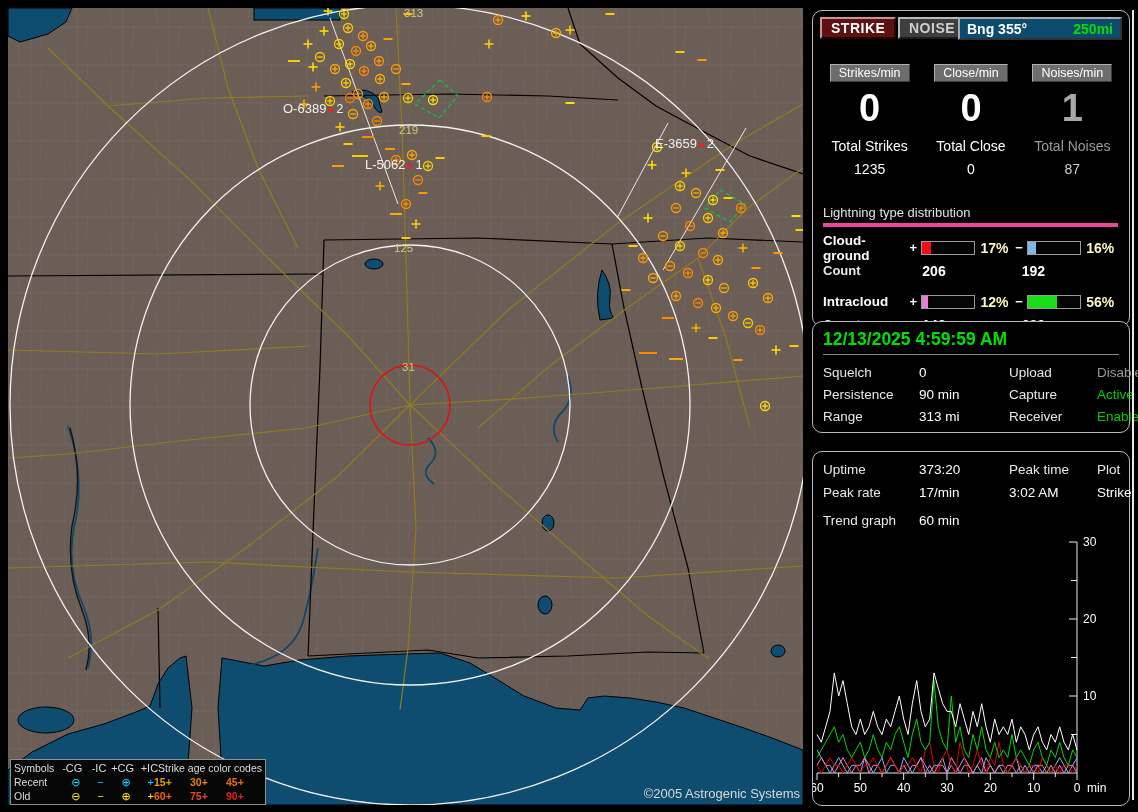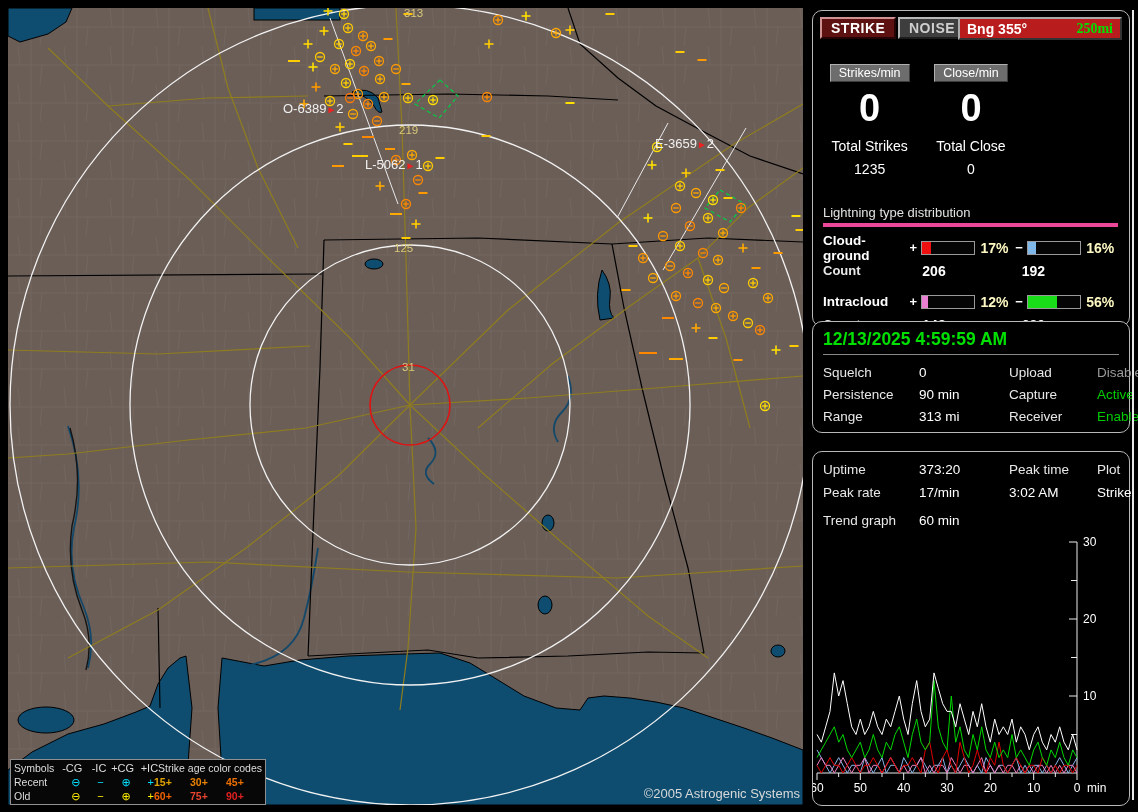--- a/index.html
+++ b/index.html
@@ -26,25 +26,25 @@
   #box-counters{left:812px;top:10px;width:318px;height:317px;}
   #box-clock{left:812px;top:321px;width:318px;height:112px;}
   #box-stats{left:812px;top:451px;width:318px;height:355px;}
   .win-edge{position:absolute;left:1132px;top:10px;width:2px;height:790px;background:#e8e8e8;}
 
   .btn{display:inline-block;font-weight:bold;font-size:14px;padding:1px 9px;cursor:default;}
   #btn-strike{position:absolute;left:7px;top:6px;background:#5e1111;color:#fff;
       border:2px solid;border-color:#cf9292 #240404 #240404 #cf9292;letter-spacing:.5px;}
   #btn-noise{position:absolute;left:85px;top:6px;background:#3e3e3e;color:#cfcfcf;
       border:2px solid;border-color:#b8b8b8 #1c1c1c #1c1c1c #b8b8b8;letter-spacing:.5px;}
-  .bng-bar{position:absolute;right:7px;top:6px;width:146px;height:19px;background:#b91c1c;
+  .bng-bar{position:absolute;right:7px;top:6px;width:146px;height:19px;background:#0c4a6e;
       border:2px solid;border-color:#aaa #333 #333 #aaa;display:flex;justify-content:space-between;
       align-items:center;padding:0 7px;font-size:14px;font-weight:bold;}
   .bng-label{color:#fff;}
-  .bng-range{color:#00e000;font-family:Liberation Serif, serif;}
+  .bng-range{color:#00e000;}
 
   .cnt-grid{position:absolute;left:6px;right:6px;top:52px;display:grid;grid-template-columns:1fr 1fr 1fr;text-align:center;}
   .hdr-btn{display:inline-block;background:#6d6d6d;color:#fff;font-size:12.5px;padding:1px 8px;
       border:1px solid;border-color:#b0b0b0 #3d3d3d #3d3d3d #b0b0b0;margin-bottom:6px;cursor:default;}
   .big-digit{font-size:38px;font-weight:bold;color:#fff;line-height:40px;}
   .tot-label{font-size:14px;color:#fff;margin-top:10px;}
   .tot-value{font-size:14px;color:#fff;margin-top:7px;}
   .dim1{color:#a8a8a8 !important;} .dim2{color:#9a9a9a !important;} .dim3{color:#cfcfcf !important;}
 
   .dist{position:absolute;left:10px;right:8px;top:194px;}
@@ -666,20 +666,26 @@
       <span class="hdr-btn">Strikes/min</span>
       <div class="big-digit">0</div>
       <div class="tot-label">Total Strikes</div>
       <div class="tot-value">1235</div>
     </div>
     <div>
       <span class="hdr-btn">Close/min</span>
       <div class="big-digit">0</div>
       <div class="tot-label">Total Close</div>
       <div class="tot-value">0</div>
+    </div>
+    <div>
+      <span class="hdr-btn">Noises/min</span>
+      <div class="big-digit dim1">1</div>
+      <div class="tot-label dim2">Total Noises</div>
+      <div class="tot-value dim3">87</div>
     </div>
   </div>
 
   <div class="dist">
     <div class="dist-title">Lightning type distribution</div>
 
     <div class="dist-row">
       <span class="dist-name">Cloud-ground</span>
       <span class="dist-sign">+</span>
       <span class="bar">

